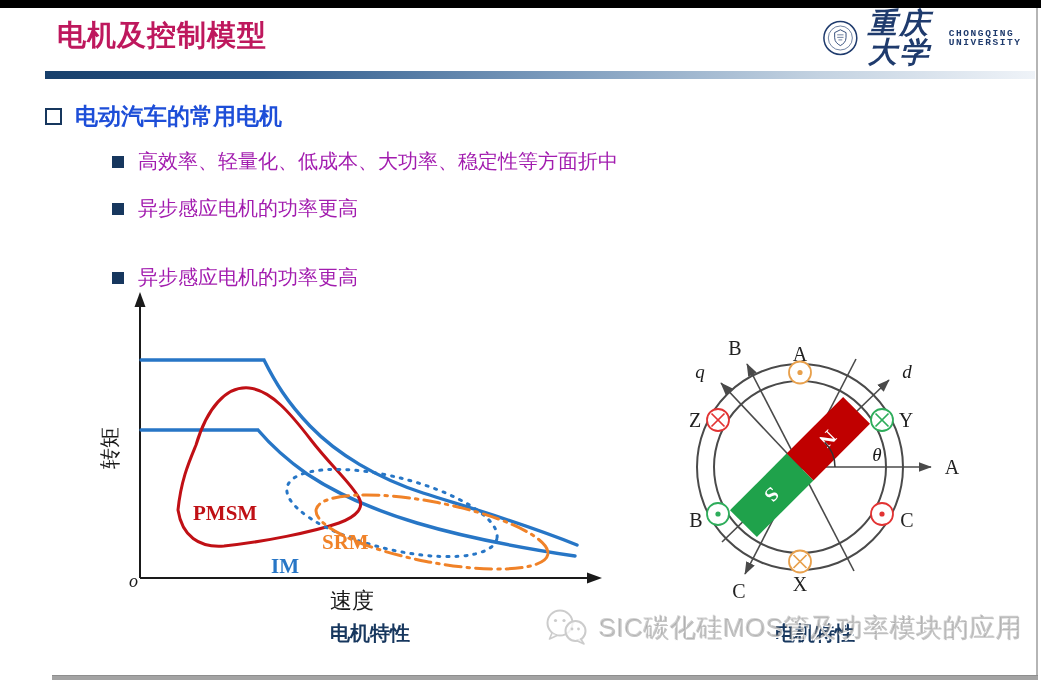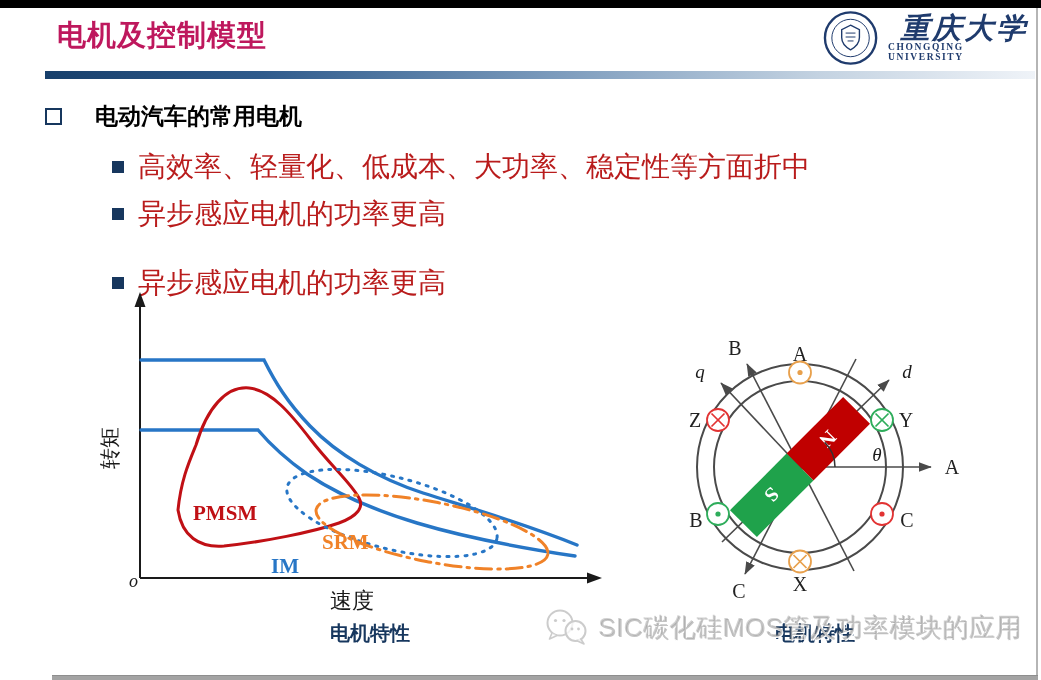--- a/index.html
+++ b/index.html
@@ -11,29 +11,29 @@
   .right-edge{position:absolute;left:1036px;top:8px;width:2px;height:672px;background:#b5b5b5;}
   .bottombar{position:absolute;left:52px;top:675px;width:986px;height:5px;background:#a3a3a3;border-top:1px solid #8e8e8e;}
   .slide-title{
     position:absolute;left:57px;top:16px;font-size:29px;font-weight:bold;color:#be185d;letter-spacing:1px;
   }
   .grad-bar{
     position:absolute;left:45px;top:71px;width:990px;height:8px;
     background:linear-gradient(90deg,#173f6b 0%,#2f5b8c 22%,#7d9cbd 52%,#c3d2e1 78%,#eff3f8 100%);
   }
   .logo{position:absolute;left:822px;top:9px;display:flex;align-items:center;gap:9px;color:#1F3B6D;}
-  .logo-text{display:flex;flex-direction:column;align-items:center;line-height:1;}
+  .logo-text{display:flex;flex-direction:row;align-items:center;line-height:1;}
   .logo-cn{font-family:"Liberation Serif",serif;font-size:29px;font-weight:bold;letter-spacing:3px;font-style:italic;}
-  .logo-en{font-family:Liberation Serif, serif;font-size:9.5px;font-weight:bold;letter-spacing:1.6px;}
+  .logo-en{font-family:Liberation Mono, monospace;font-size:9.5px;font-weight:bold;letter-spacing:1.6px;}
   .h1-row{position:absolute;left:45px;top:101px;display:flex;align-items:center;}
   .h1-bullet{width:13px;height:13px;border:2.5px solid #17375E;margin-right:13px;flex:0 0 auto;}
-  .h1-text{font-size:23px;font-weight:bold;color:#000000;margin-left:20px;}
+  .h1-text{font-size:23px;font-weight:bold;color:#1d4ed8;}
   .li-row{position:absolute;left:112px;display:flex;align-items:center;}
   .li-bullet{width:12px;height:12px;background:#17375E;margin-right:14px;flex:0 0 auto;}
-  .li-text{font-size:28px;color:#b91c1c;}
+  .li-text{font-size:20px;color:#a21caf;}
   .fig{position:absolute;}
   .caption{
     position:absolute;z-index:1;font-size:20px;font-weight:bold;color:#17375E;text-align:center;
   }
   .watermark{
     position:absolute;left:543px;top:607px;z-index:5;display:flex;align-items:center;gap:8px;
   }
   .wm-text{
     font-size:26px;white-space:nowrap;letter-spacing:0.5px;
     color:rgba(148,148,148,0.55);

